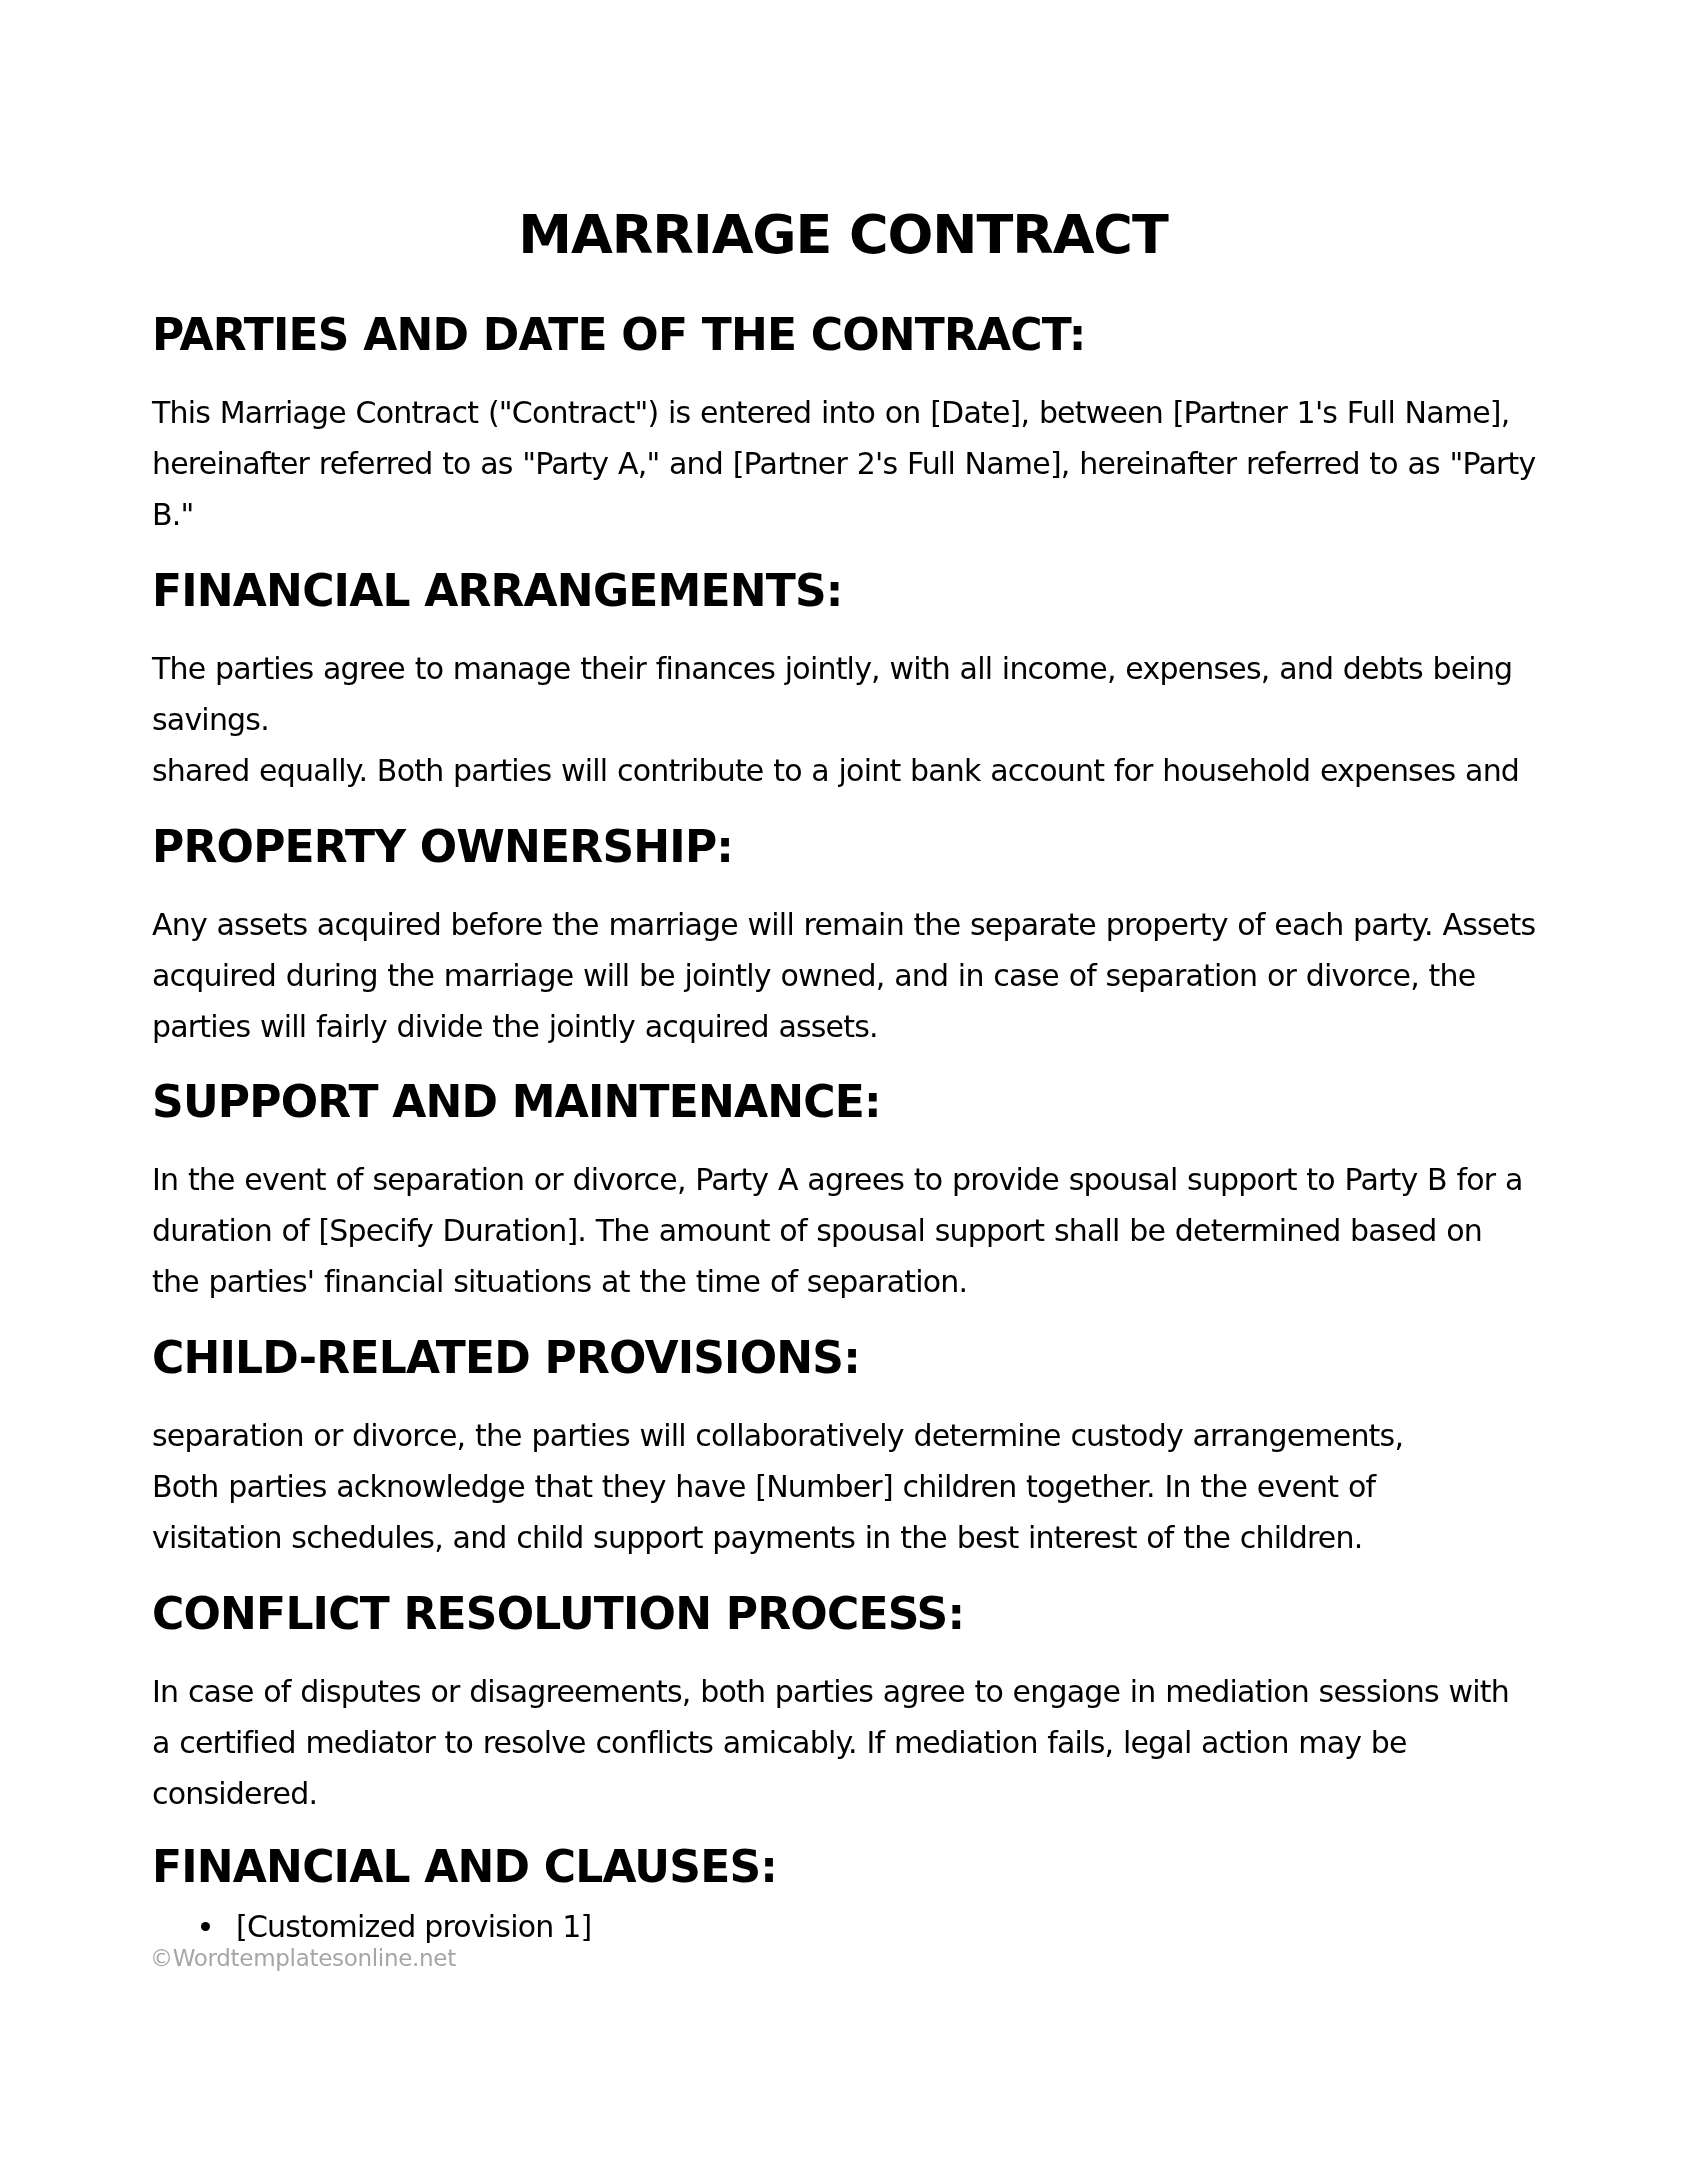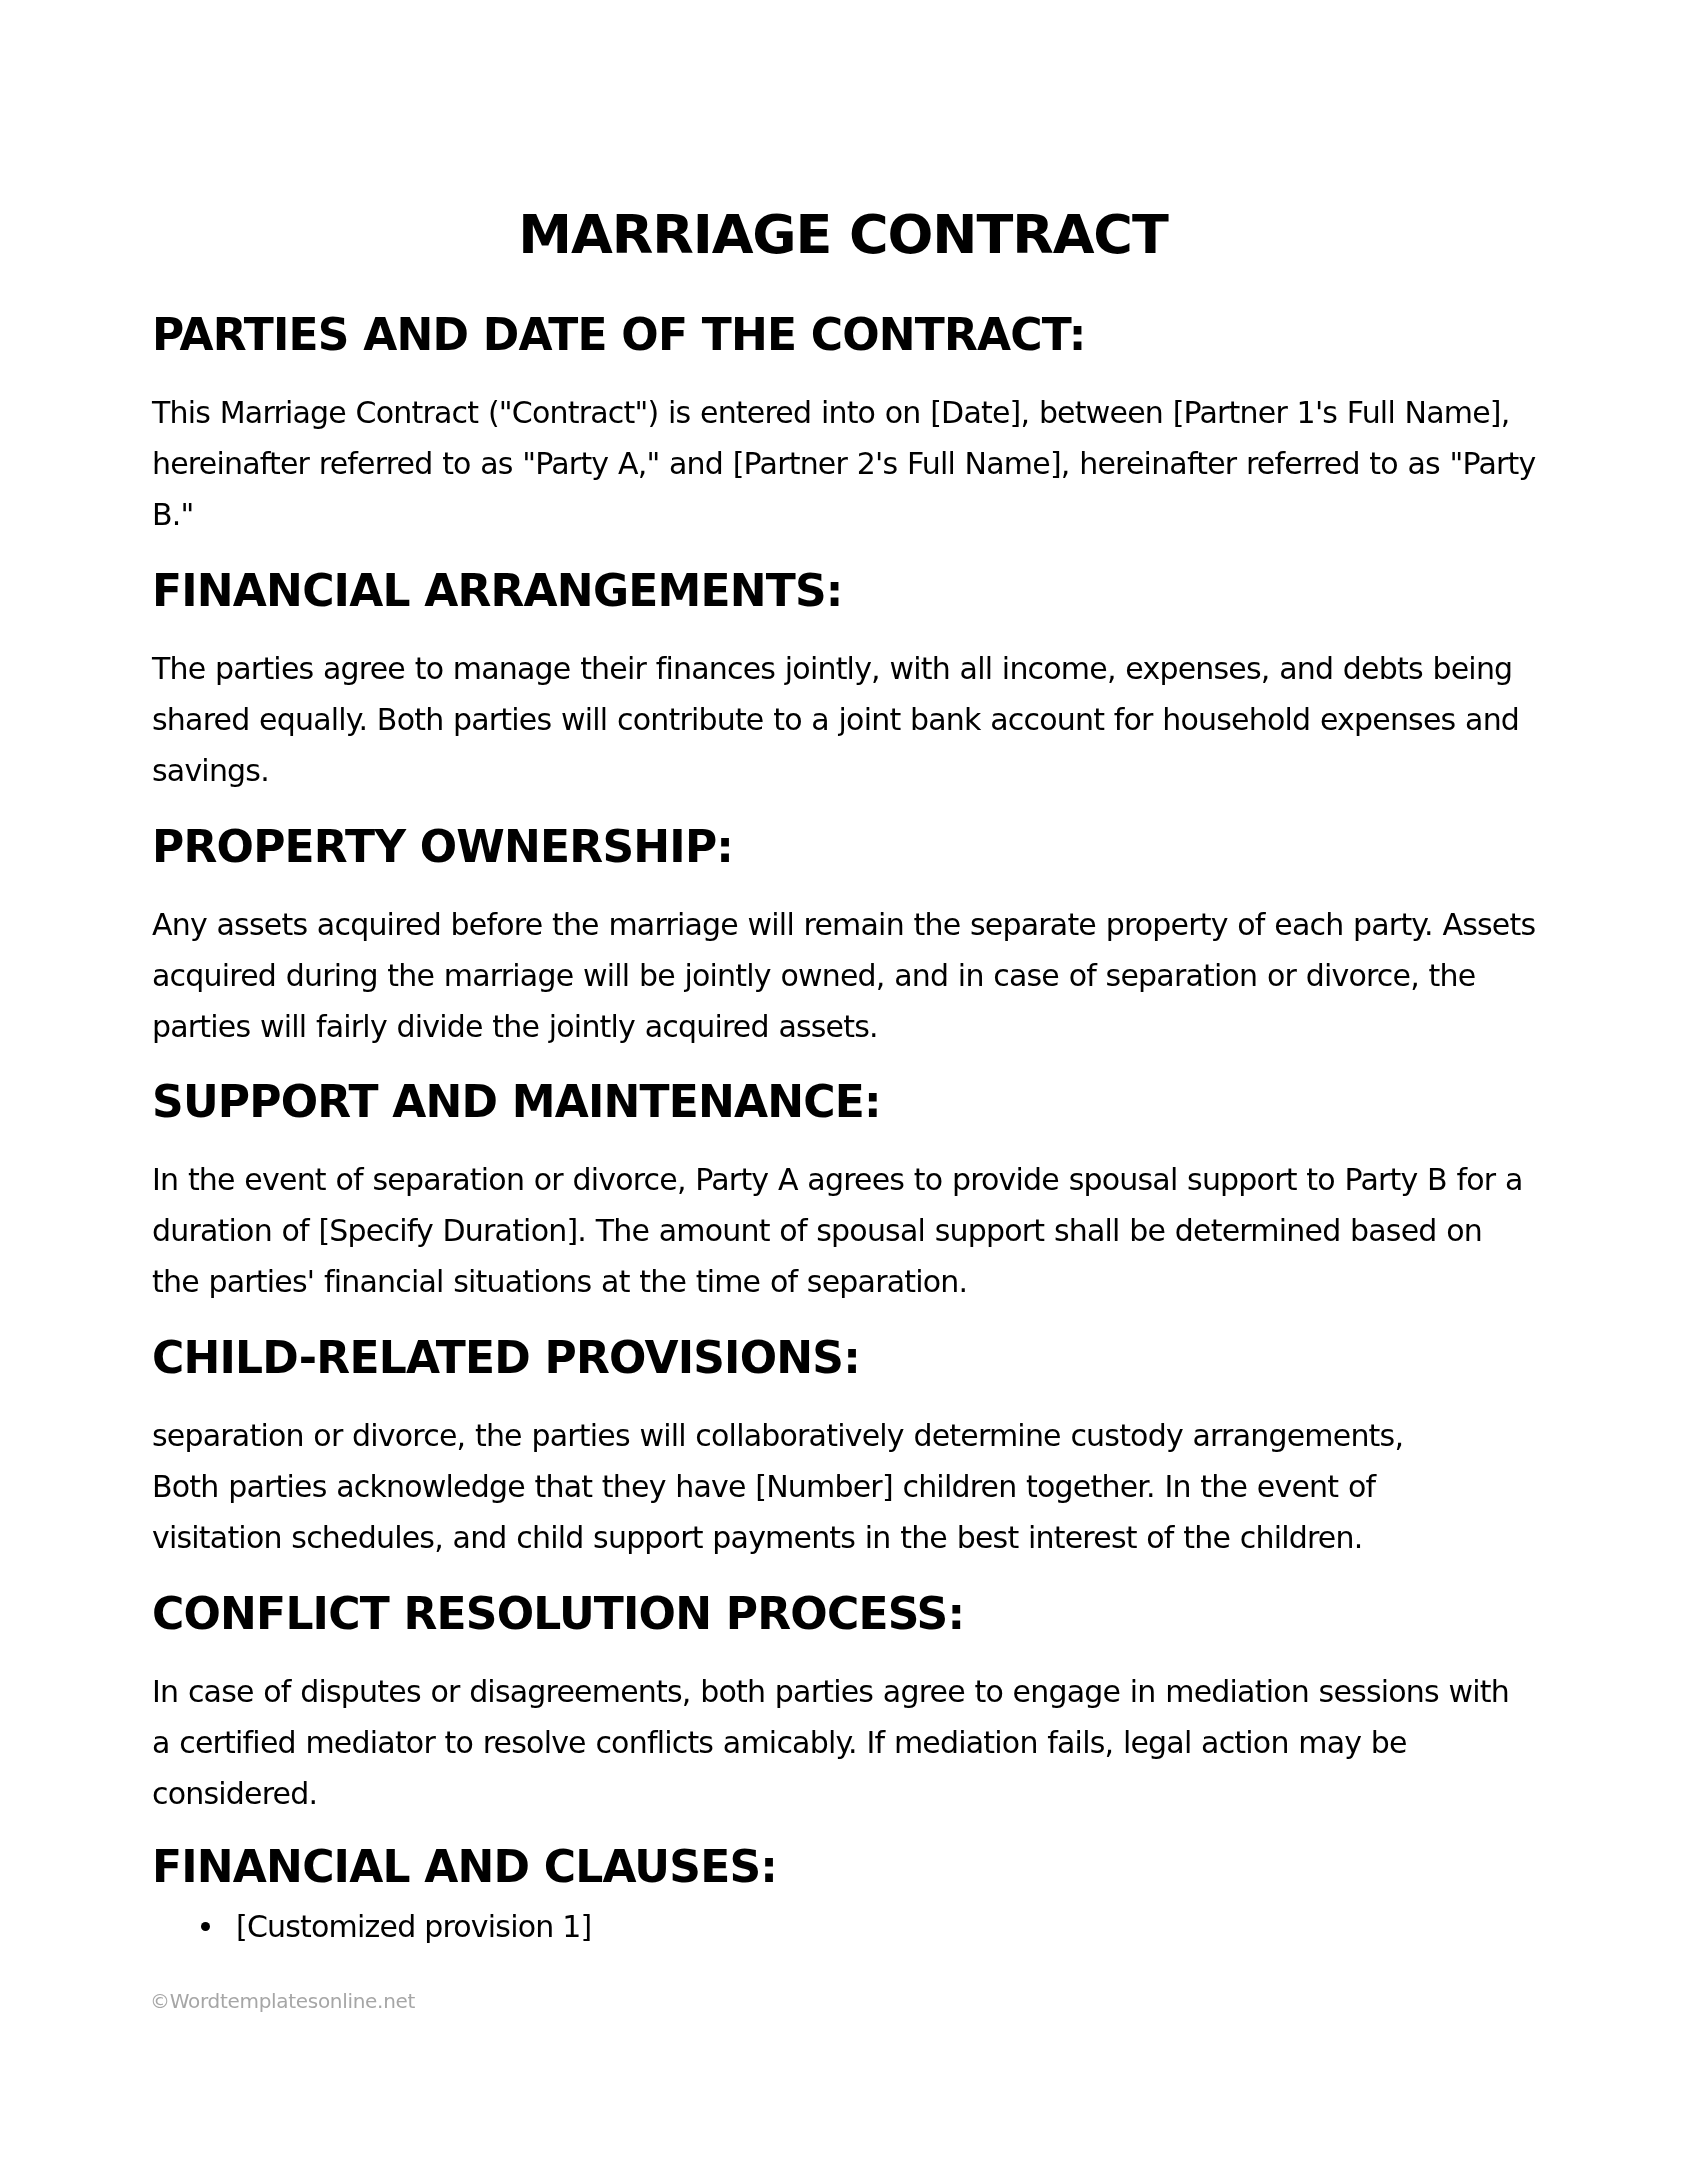--- a/index.html
+++ b/index.html
@@ -26,22 +26,22 @@
   .body .line { display: block; }
   .bullets { list-style: none; margin: 12px 0 0 0; padding: 0; }
   .bullets li {
     position: relative; padding-left: 84px;
     font-family: "DejaVu Sans", sans-serif; font-size: 30px; line-height: 51px; letter-spacing: -0.8px;
   }
   .bullets .dot {
     position: absolute; left: 49px; top: 20.6px; width: 9.4px; height: 9.4px; border-radius: 50%; background: #000;
   }
   .footer {
-    position: absolute; left: 150px; top: 1989px;
-    font-family: "DejaVu Sans", sans-serif; font-size: 20px; letter-spacing: -0.3px;
+    position: absolute; left: 150px; top: 1945px;
+    font-family: "DejaVu Sans", sans-serif; font-size: 23px; letter-spacing: -0.3px;
     color: #a6a6a6;
   }
 </style>
 </head>
 <body>
 
 <div class="page">
   <div class="title">MARRIAGE CONTRACT</div>
 
   <div class="section" style="top:312px">
@@ -50,22 +50,22 @@
       <span class="line">This Marriage Contract ("Contract") is entered into on [Date], between [Partner 1's Full Name],</span>
       <span class="line">hereinafter referred to as "Party A," and [Partner 2's Full Name], hereinafter referred to as "Party</span>
       <span class="line">B."</span>
     </p>
   </div>
 
   <div class="section" style="top:568px">
     <h2 class="heading">FINANCIAL ARRANGEMENTS:</h2>
     <p class="body">
       <span class="line">The parties agree to manage their finances jointly, with all income, expenses, and debts being</span>
+      <span class="line">savings.</span>
       <span class="line">shared equally. Both parties will contribute to a joint bank account for household expenses and</span>
-      <span class="line">savings.</span>
     </p>
   </div>
 
   <div class="section" style="top:1079px">
     <h2 class="heading">SUPPORT AND MAINTENANCE:</h2>
     <p class="body">
       <span class="line">In the event of separation or divorce, Party A agrees to provide spousal support to Party B for a</span>
       <span class="line">duration of [Specify Duration]. The amount of spousal support shall be determined based on</span>
       <span class="line">the parties' financial situations at the time of separation.</span>
     </p>

